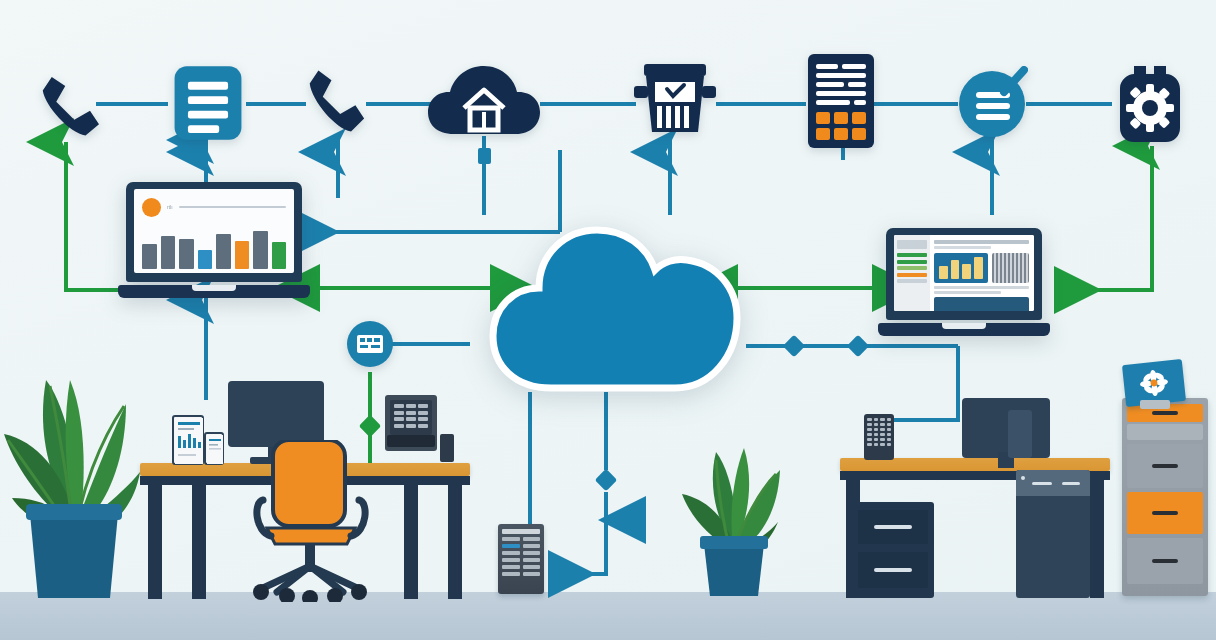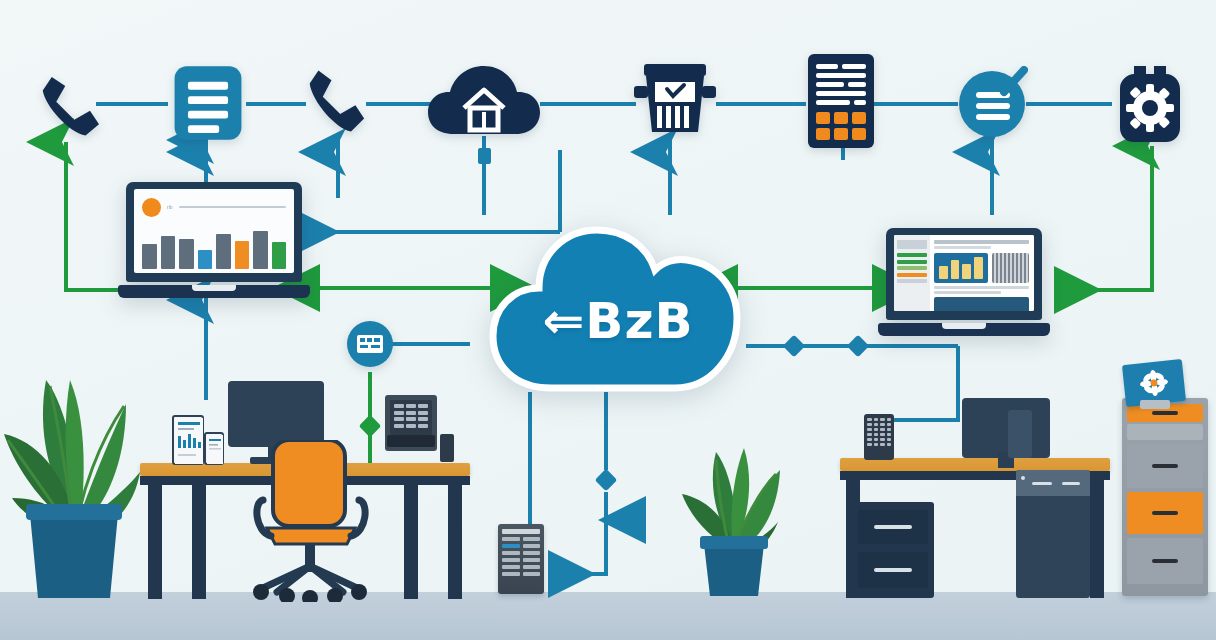--- a/index.html
+++ b/index.html
@@ -336,21 +336,20 @@
         <rect x="14" y="25" width="8" height="3"></rect>
           <rect x="25" y="25" width="9" height="3"></rect>
       </g>
     </svg>
   </div>
 
   <div id="cloud-group">
     <svg width="262" height="198" viewBox="0 0 262 198">
       <path d="M64 192 C28 192 6 170 6 140 C6 112 26 92 52 92 C52 58 78 34 110 34 C138 34 160 50 168 74 C176 66 188 62 200 64 C230 68 250 92 250 122 C250 160 224 192 188 192 Z" fill="#1380b4" stroke="#ffffff" stroke-width="7"></path>
     </svg>
-    <div id="cloud-label">⇐BzB</div>
   </div>
 
   <div class="laptop" id="laptop-left">
     <div class="lap-lid">
       <div class="lap-screen">
         <div id="dash-left">
           <div class="dl-head">
             <div class="dl-dot"></div>
             <div class="dl-tick">rtlı</div>
             <div class="dl-rule"></div>

